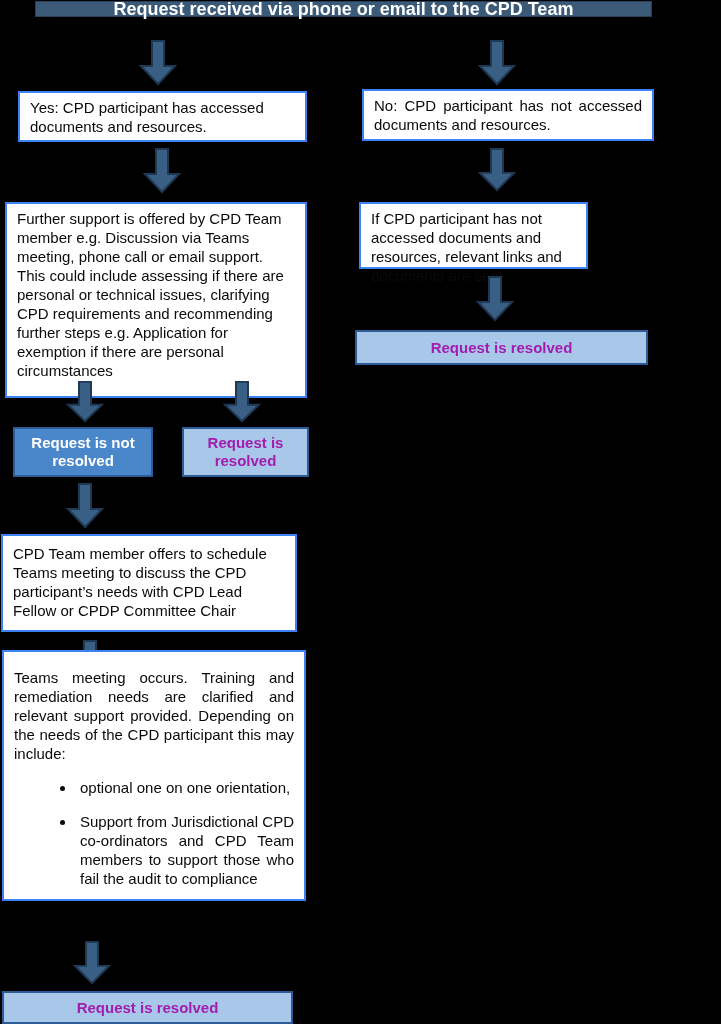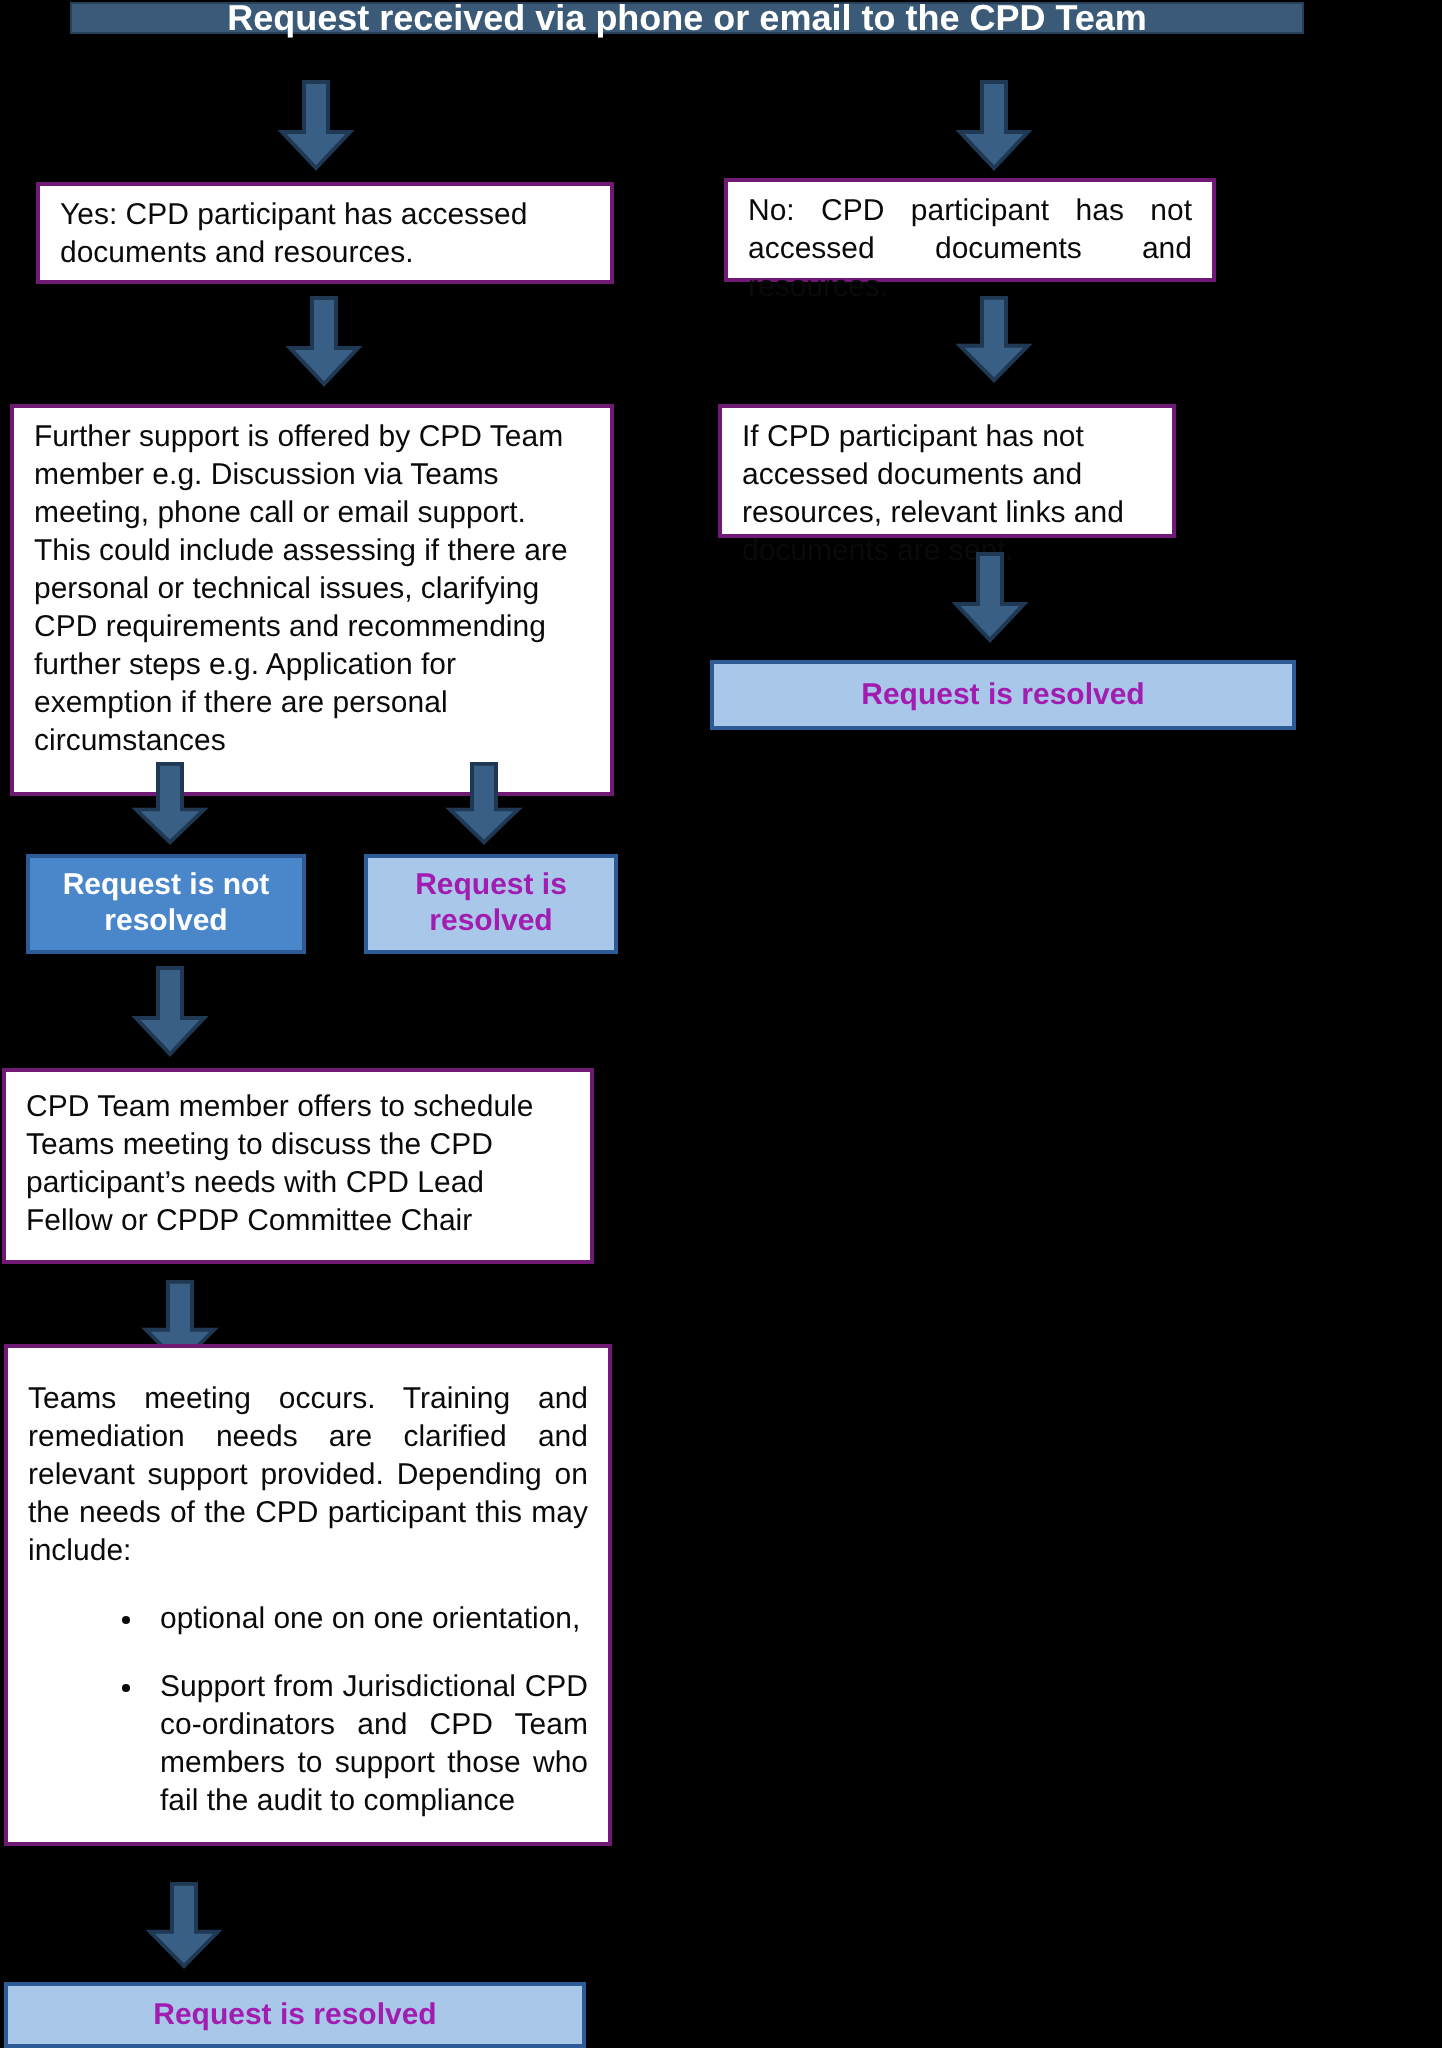--- a/index.html
+++ b/index.html
@@ -18,21 +18,21 @@
     color: #FFFFFF;
     font-weight: bold;
     font-size: 18px;
     display: flex;
     align-items: center;
     justify-content: center;
     text-align: center;
   }
   .box-white {
     background: #FFFFFF;
-    border: 2px solid #701a75;
+    border: 2px solid #3b82f6;
     color: #0A0A0A;
     font-size: 15px;
     line-height: 19px;
     padding: 5px 10px;
   }
   .box-white.justify { text-align: justify; }
   .box-light {
     background: #A9C7E9;
     border: 2px solid #2D5B95;
     color: #a21caf;
@@ -85,21 +85,21 @@
   </div>
   <div class="arrow" style="left:475px; top:40px;">
     <svg width="44" height="46" viewBox="0 0 44 46" preserveAspectRatio="none">
       <polygon points="16,1 28,1 28,26 39,26 22,44 5,26 16,26" fill="#3A5F85" stroke="#1F3853" stroke-width="2"></polygon>
     </svg>
   </div>
 
   <div class="node box-white" style="left:18px; top:91px; width:289px; height:51px;">
     <span>Yes: CPD participant has accessed documents and resources.</span>
   </div>
-  <div class="node box-white justify" style="left:362px; top:89px; width:246px; height:52px;">
+  <div class="node box-white justify" style="left:362px; top:89px; width:292px; height:52px;">
     <span>No: CPD participant has not accessed documents and resources.</span>
   </div>
 
   <div class="arrow" style="left:140px; top:148px;">
     <svg width="44" height="46" viewBox="0 0 44 46" preserveAspectRatio="none">
       <polygon points="16,1 28,1 28,26 39,26 22,44 5,26 16,26" fill="#3A5F85" stroke="#1F3853" stroke-width="2"></polygon>
     </svg>
   </div>
   <div class="arrow" style="left:475px; top:148px;">
     <svg width="44" height="44" viewBox="0 0 44 46" preserveAspectRatio="none">
@@ -152,21 +152,21 @@
   <div class="node box-white" style="left:1px; top:534px; width:296px; height:98px; padding-top:8px;">
     <span>CPD Team member offers to schedule Teams meeting to discuss the CPD participant’s needs with CPD Lead Fellow or CPDP Committee Chair</span>
   </div>
 
   <div class="arrow" style="left:68px; top:640px;">
     <svg width="44" height="44" viewBox="0 0 44 46" preserveAspectRatio="none">
       <polygon points="16,1 28,1 28,26 39,26 22,44 5,26 16,26" fill="#3A5F85" stroke="#1F3853" stroke-width="2"></polygon>
     </svg>
   </div>
 
-  <div class="node box-white" style="left:2px; top:672px; width:304px; height:251px; padding-top:16px;">
+  <div class="node box-white" style="left:2px; top:650px; width:304px; height:251px; padding-top:16px;">
     <p class="teams-intro">Teams meeting occurs. Training and remediation needs are clarified and relevant support provided. Depending on the needs of the CPD participant this may include:</p>
     <ul class="teams-list">
       <li>optional one on one orientation,</li>
       <li>Support from Jurisdictional CPD co-ordinators and CPD Team members to support those who fail the audit to compliance</li>
     </ul>
   </div>
 
   <div class="arrow" style="left:70px; top:941px;">
     <svg width="44" height="44" viewBox="0 0 44 46" preserveAspectRatio="none">
       <polygon points="16,1 28,1 28,26 39,26 22,44 5,26 16,26" fill="#3A5F85" stroke="#1F3853" stroke-width="2"></polygon>

